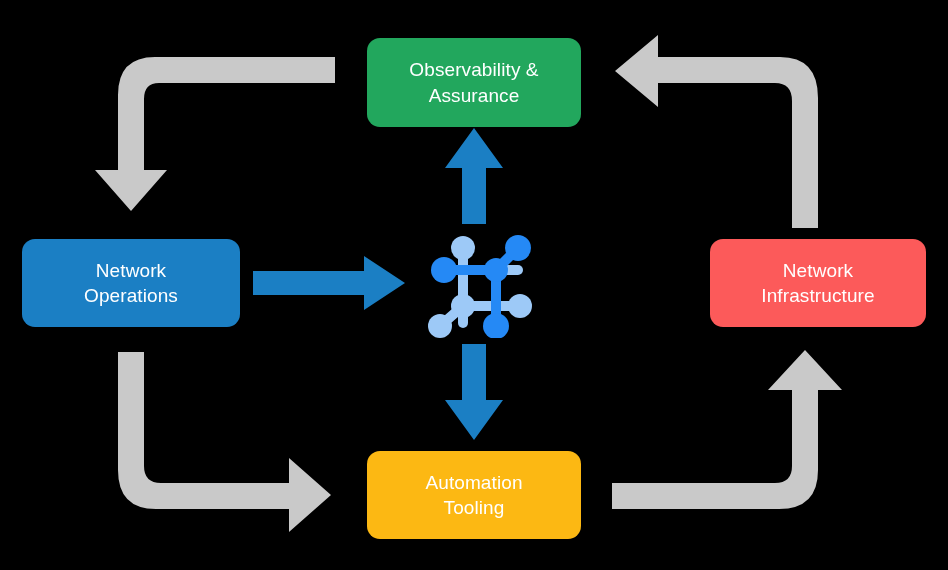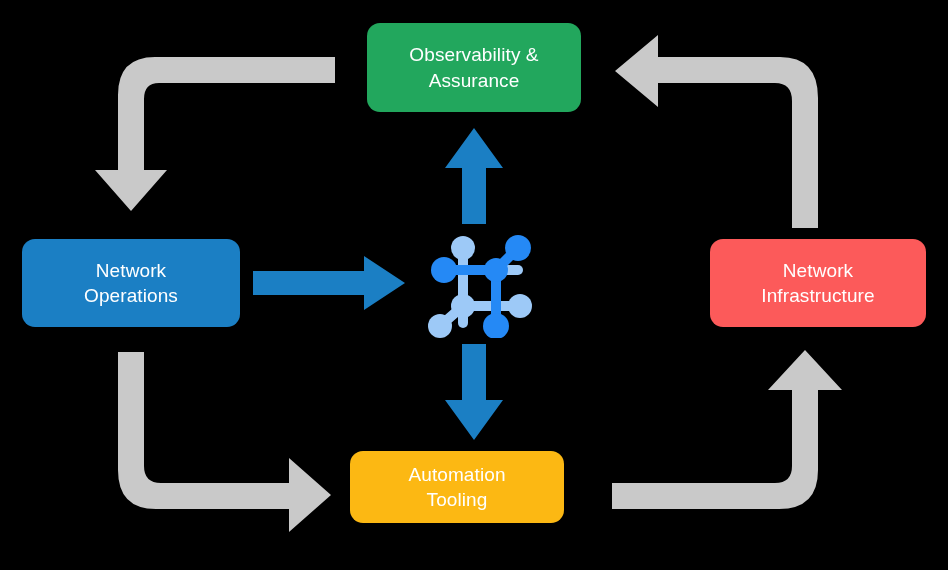--- a/index.html
+++ b/index.html
@@ -33,24 +33,24 @@
     color: #ffffff;
     font-size: 19px;
     line-height: 1.32;
     font-weight: 400;
     letter-spacing: 0.1px;
     box-sizing: border-box;
     padding: 4px 10px;
     user-select: none;
   }
   .node-label { display: block; white-space: pre-line; }
-  #box-observability { left: 367px; top: 23px;  width: 214px; height: 89px; }
+  #box-observability { left: 367px; top: 38px;  width: 214px; height: 89px; }
   #box-netops        { left: 22px;  top: 239px; width: 218px; height: 88px; }
   #box-netinfra      { left: 710px; top: 239px; width: 216px; height: 88px; }
-  #box-automation    { left: 350px; top: 451px; width: 214px; height: 72px; }
+  #box-automation    { left: 367px; top: 451px; width: 214px; height: 88px; }
   #center-icon {
     position: absolute;
     left: 418px;
     top: 218px;
     width: 120px;
     height: 120px;
   }
 </style>
 </head>
 <body>

